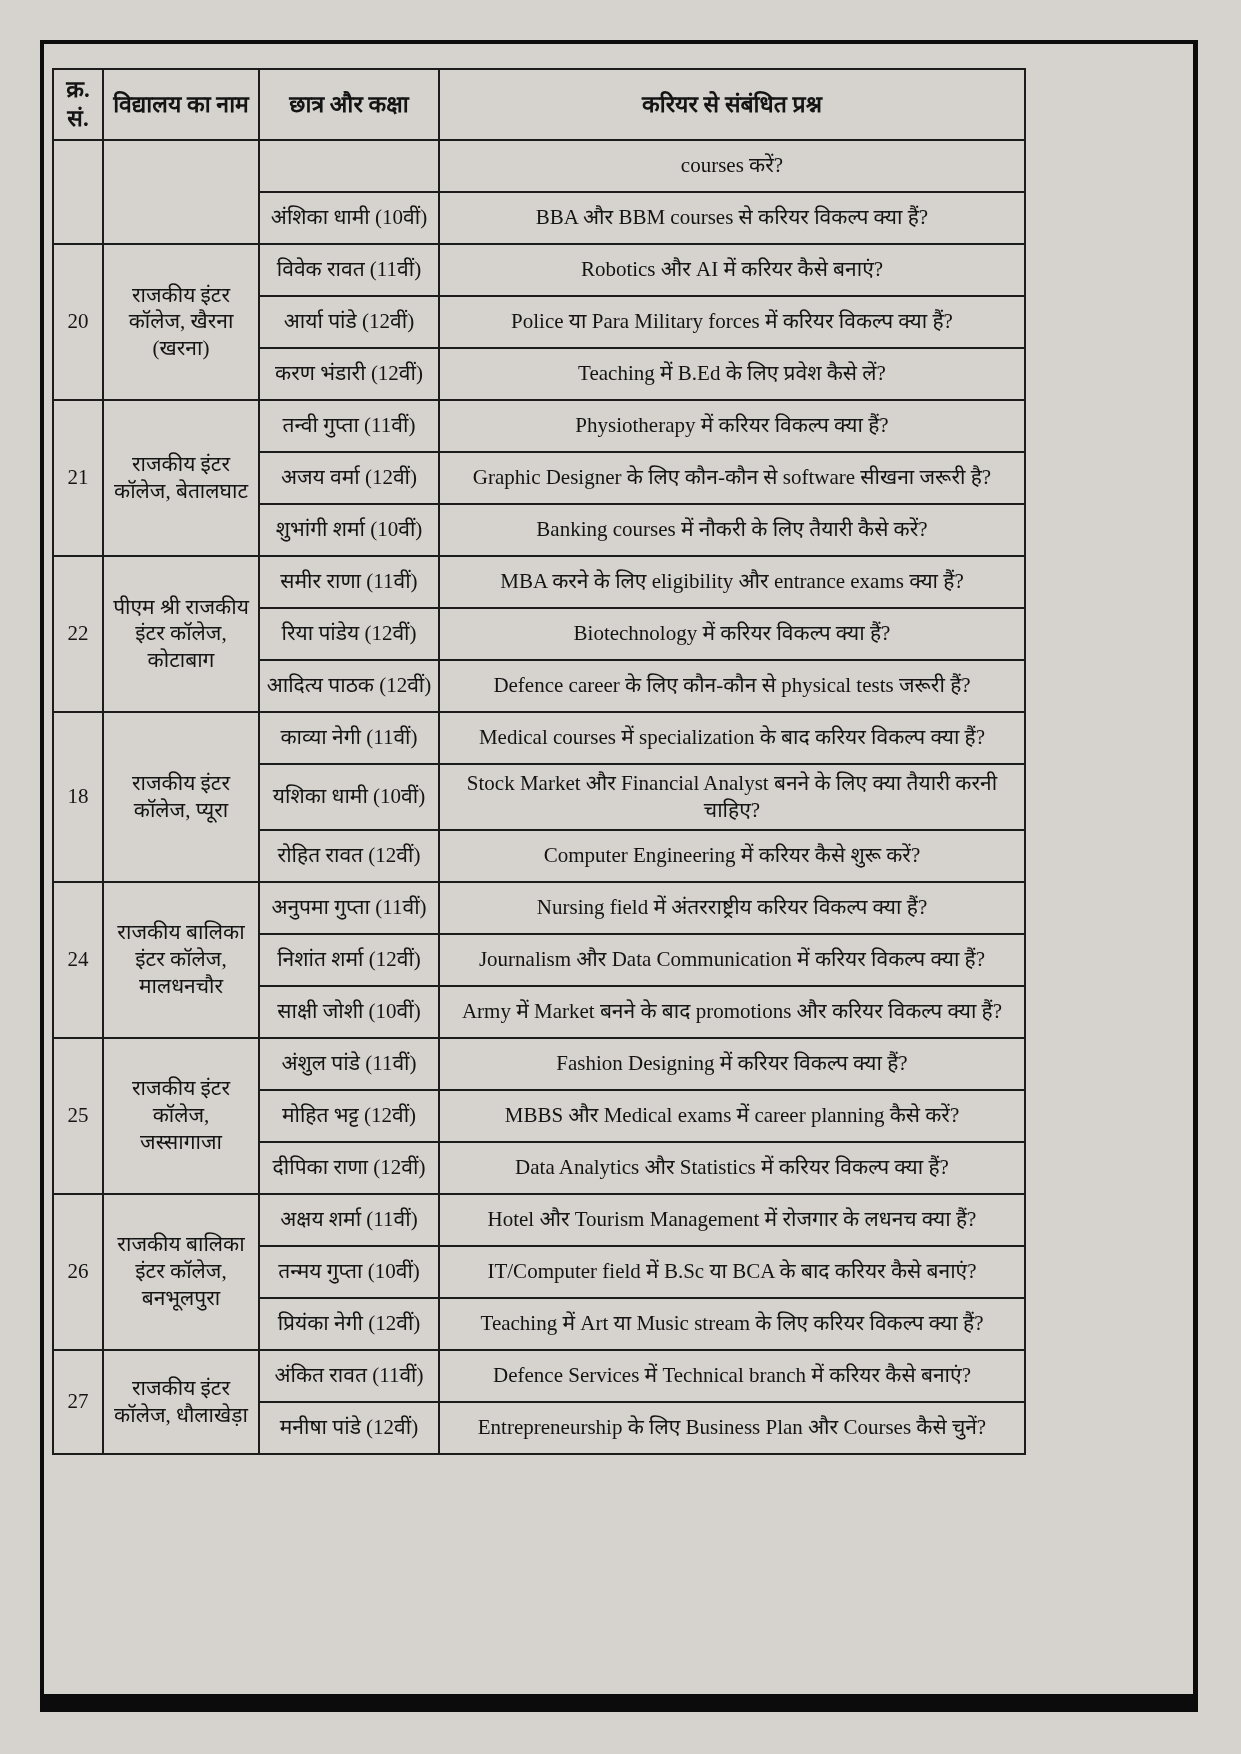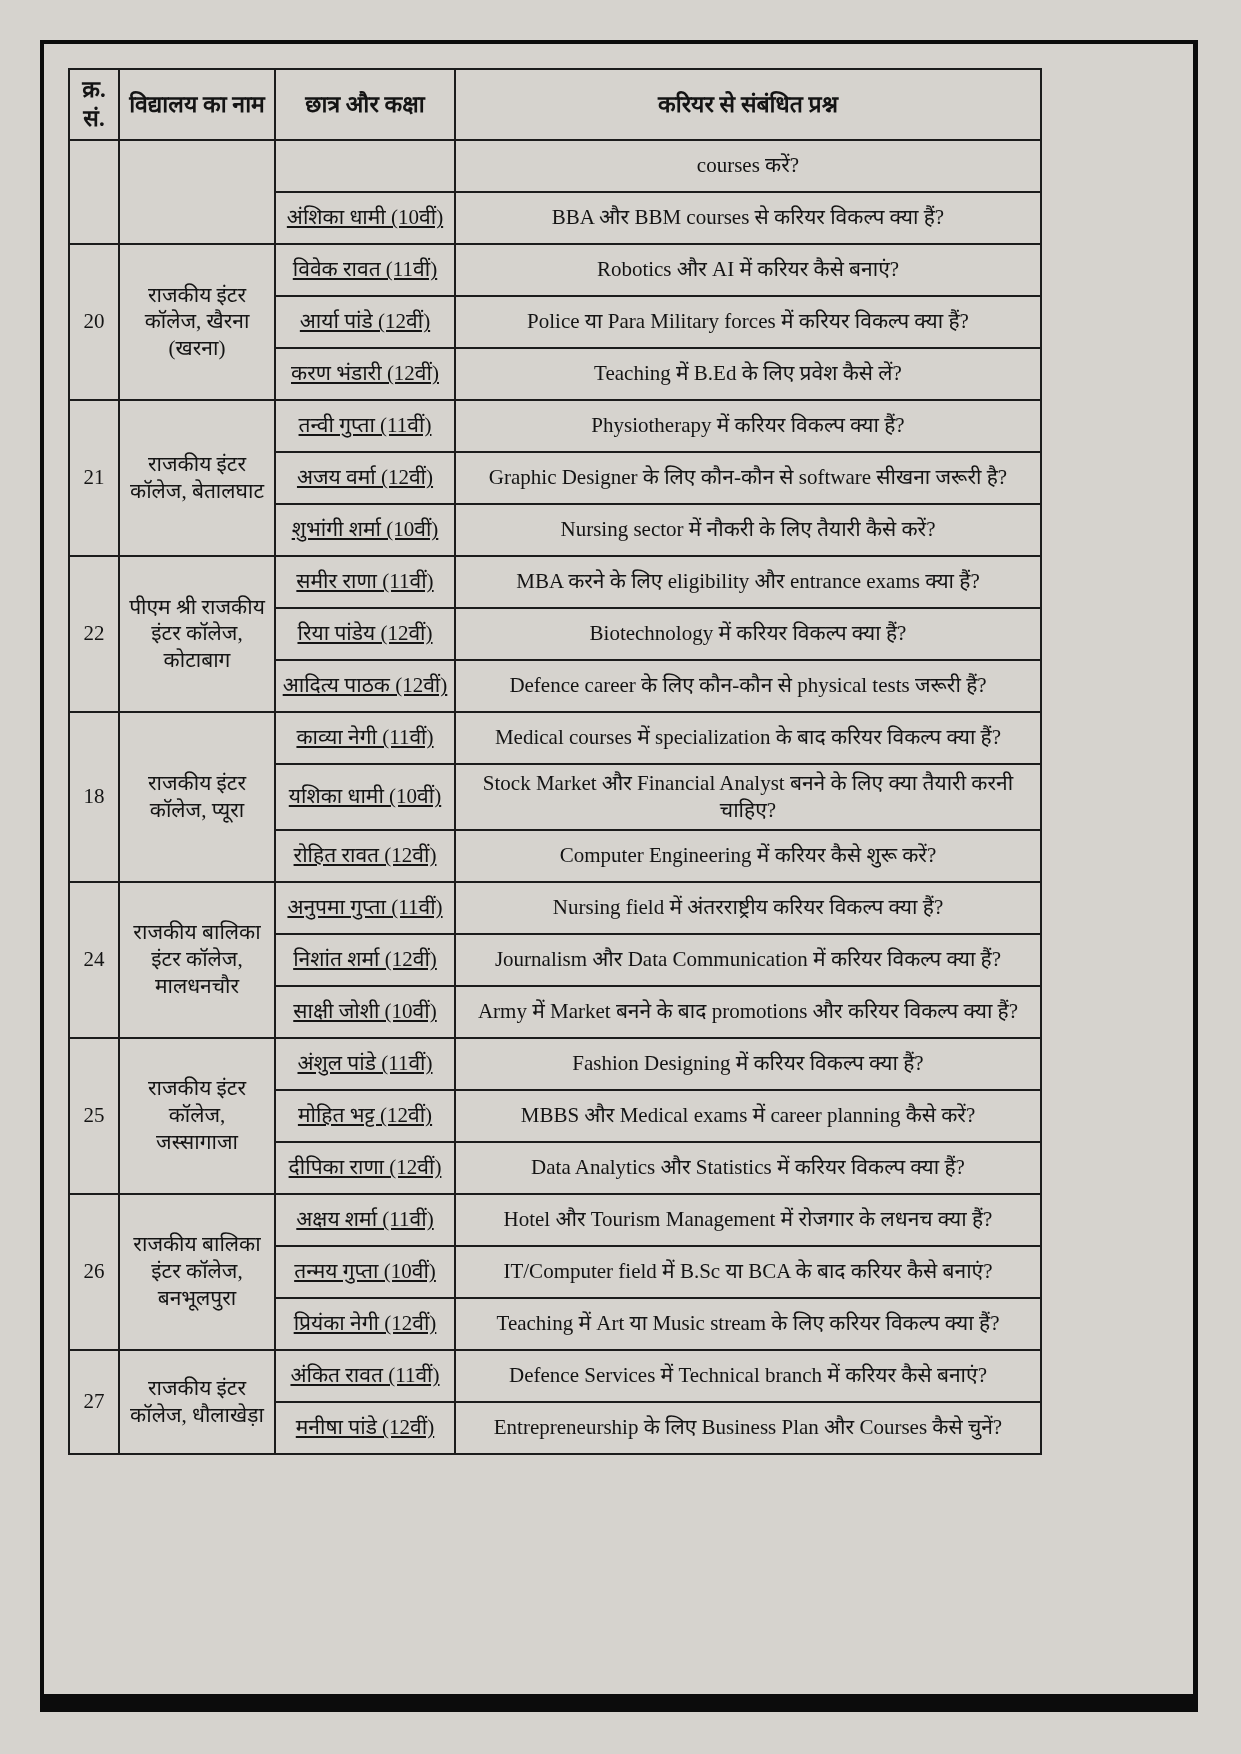--- a/index.html
+++ b/index.html
@@ -20,21 +20,21 @@
     width: 1158px;
     height: 1672px;
     border-top: 4px solid #0c0c0c;
     border-left: 4px solid #0c0c0c;
     border-right: 5px solid #0c0c0c;
     border-bottom: 18px solid #0c0c0c;
     background: #d6d3ce;
   }
   table.career {
     position: absolute;
-    left: 68px;
+    left: 52px;
     top: 68px;
     width: 972px;
     border-collapse: collapse;
     table-layout: fixed;
   }
   table.career col.c-serial   { width: 50px; }
   table.career col.c-school   { width: 156px; }
   table.career col.c-student  { width: 180px; }
   table.career col.c-question { width: 586px; }
   table.career th, table.career td {
@@ -47,21 +47,21 @@
   }
   table.career th {
     font-size: 23px;
     font-weight: bold;
     height: 62px;
     overflow-wrap: anywhere;
   }
   table.career td { font-size: 21px; height: 52px; }
   td.serial  { font-size: 22px; }
   td.school  { font-size: 22px; padding: 4px 4px; }
-  td.student { font-size: 22px; text-decoration: underline; }
+  td.student { font-size: 22px; }
   td.question{ font-size: 21px; }
 </style>
 </head>
 <body>
 
 <div class="frame"></div>
 
 <table class="career">
   <colgroup>
     <col class="c-serial">
@@ -107,21 +107,21 @@
         <td rowspan="3" class="school">राजकीय इंटर कॉलेज, बेतालघाट</td>
         <td class="student">तन्वी गुप्ता (11वीं)</td>
         <td class="question">Physiotherapy में करियर विकल्प क्या हैं?</td>
       </tr>
       <tr>
         <td class="student">अजय वर्मा (12वीं)</td>
         <td class="question">Graphic Designer के लिए कौन-कौन से software सीखना जरूरी है?</td>
       </tr>
       <tr>
         <td class="student">शुभांगी शर्मा (10वीं)</td>
-        <td class="question">Nursing sector में नौकरी के लिए तैयारी कैसे करें?</td>
+        <td class="question">Banking courses में नौकरी के लिए तैयारी कैसे करें?</td>
       </tr>
       <tr>
         <td rowspan="3" class="serial">22</td>
         <td rowspan="3" class="school">पीएम श्री राजकीय इंटर कॉलेज, कोटाबाग</td>
         <td class="student">समीर राणा (11वीं)</td>
         <td class="question">MBA करने के लिए eligibility और entrance exams क्या हैं?</td>
       </tr>
       <tr>
         <td class="student">रिया पांडेय (12वीं)</td>
         <td class="question">Biotechnology में करियर विकल्प क्या हैं?</td>

